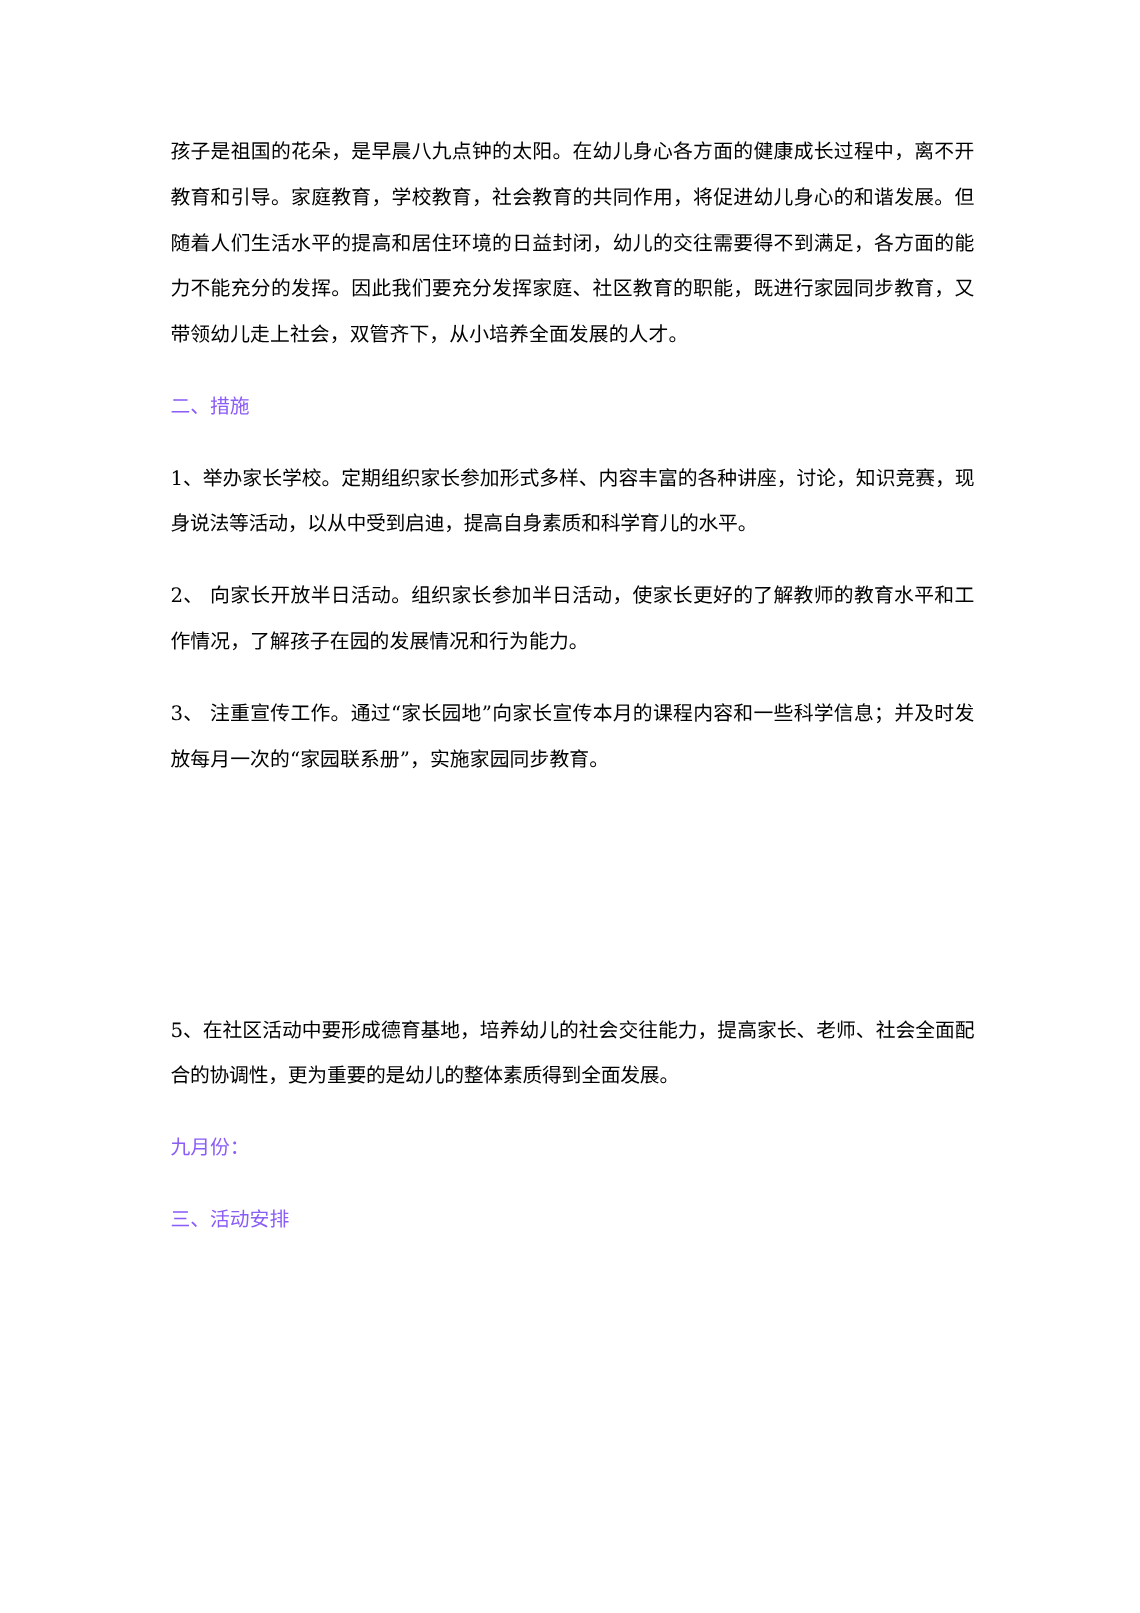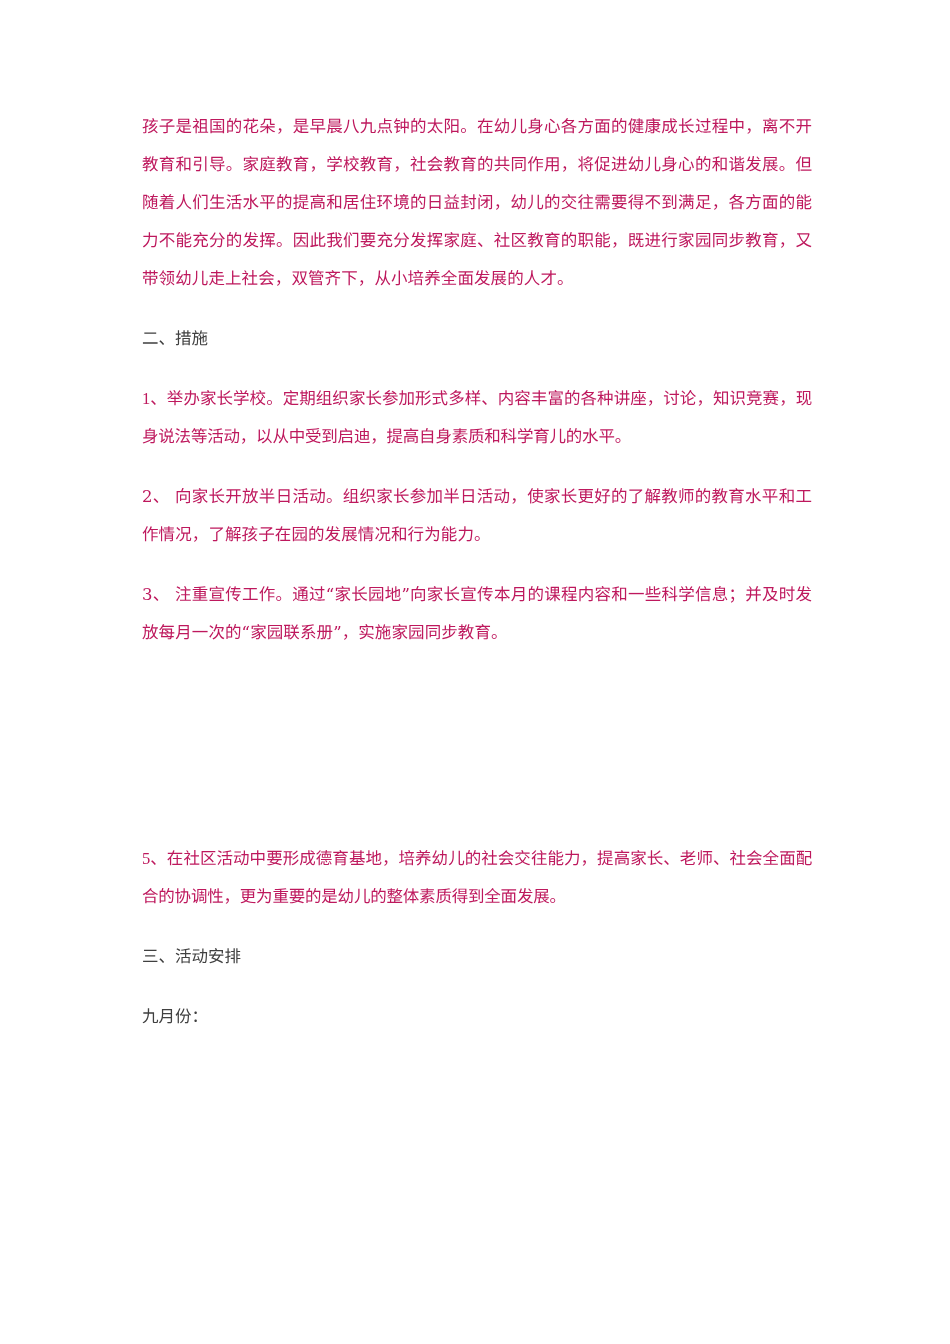--- a/index.html
+++ b/index.html
@@ -34,39 +34,38 @@
     width: 670px;
   }
 
   p.para {
     margin: 0 0 22px 0;
     padding: 0;
     font-size: 16.5px;
     line-height: 38px;
     text-align: justify;
     text-justify: inter-ideograph;
-    color: #be185d;
+    color: #000000;
     letter-spacing: 0.1px;
     word-break: break-all;
     white-space: pre-wrap;
   }
 
   
   p.heading {
     margin: 0 0 22px 0;
     padding: 0;
     font-size: 16.5px;
     line-height: 38px;
-    color: #404040;
+    color: #8b5cf6;
     white-space: pre-wrap;
   }
 
   p.tight {
     letter-spacing: -0.2px;
-    font-family: Liberation Serif, serif;
   }
 
   
   .spacer-gap {
     height: 166px;
   }
 </style>
 </head>
 <body>
 
@@ -81,19 +80,19 @@
 
     <p class="para">2、 向家长开放半日活动。组织家长参加半日活动，使家长更好的了解教师的教育水平和工作情况，了解孩子在园的发展情况和行为能力。</p>
 
     <p class="para">3、 注重宣传工作。通过“家长园地”向家长宣传本月的课程内容和一些科学信息；并及时发放每月一次的“家园联系册”，实施家园同步教育。</p>
 
     <div class="spacer-gap"></div>
 
 
     <p class="para tight">5、在社区活动中要形成德育基地，培养幼儿的社会交往能力，提高家长、老师、社会全面配合的协调性，更为重要的是幼儿的整体素质得到全面发展。</p>
 
+    <p class="heading">九月份：</p>
+
     <p class="heading">三、活动安排</p>
-
-    <p class="heading">九月份：</p>
 
 
   </div>
 </div>
 
 </body></html>

